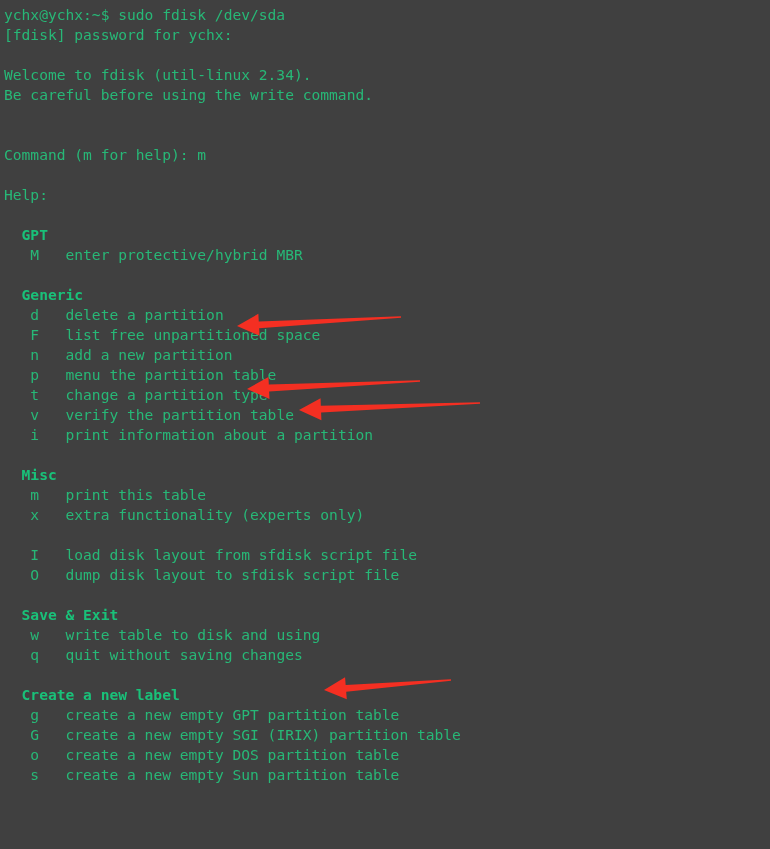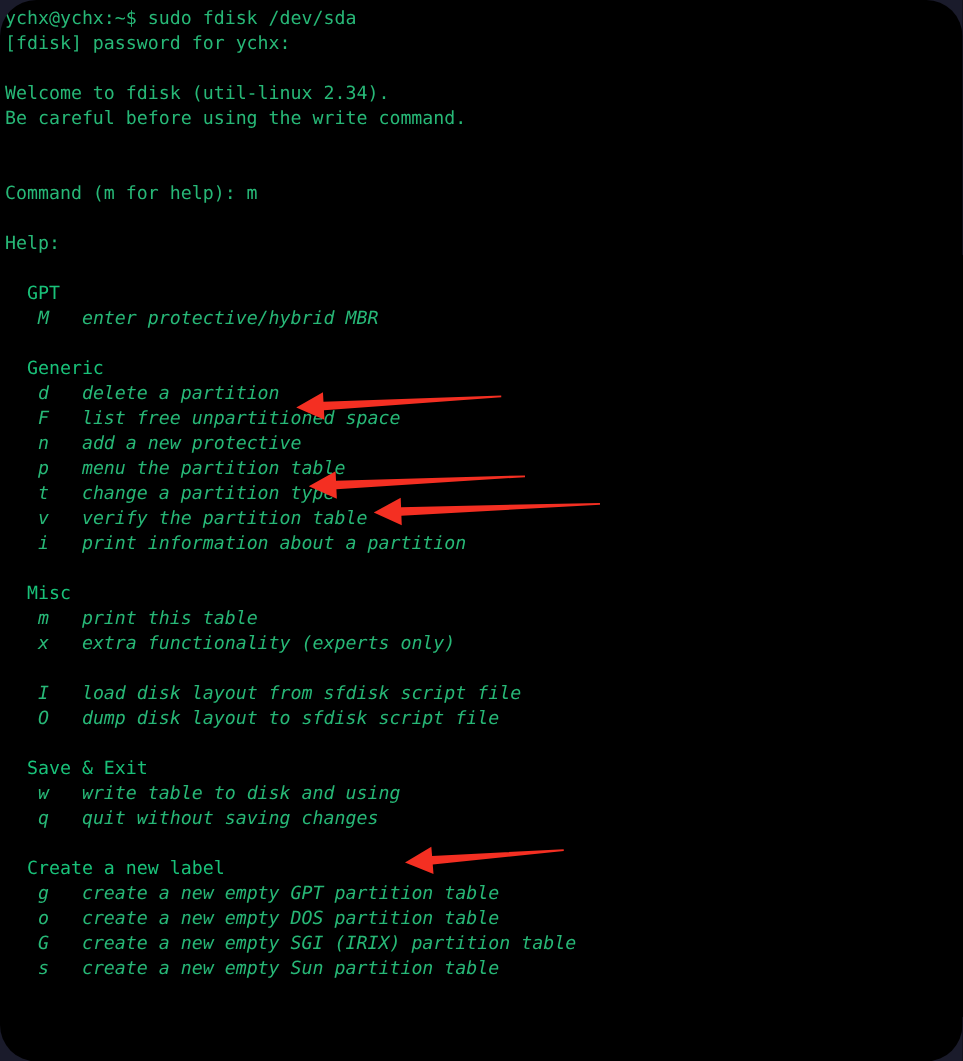--- a/index.html
+++ b/index.html
@@ -5,48 +5,47 @@
 <style>
   html, body {
     margin: 0;
     padding: 0;
     background: #1a1b2b;
   }
   #terminal {
     position: relative;
     width: 770px;
     height: 849px;
-    background: #000000;
+    background: #404040;
     overflow: hidden;
     font-family: "DejaVu Sans Mono", "Liberation Mono", monospace;
     font-size: 14.6px;
     line-height: 20px;
     color: #27b877;
-    border-radius: 29px;
     -webkit-font-smoothing: antialiased;
   }
   #screen {
     position: absolute;
     left: 0;
     top: 0;
     width: 770px;
     padding: 5px 0 0 4px;
     box-sizing: border-box;
   }
   .line {
     height: 20px;
     white-space: pre;
     color: #27b877;
   }
   .line.blank { color: transparent; }
   .hdr {
-    font-weight: normal;
+    font-weight: bold;
     color: #19c179;
   }
-  .cmdrow { white-space: pre; font-style: italic; }
+  .cmdrow { white-space: pre; }
   .cmdrow .key { color: #27b877; }
   .cmdrow .desc { color: #27b877; }
 
   
   #arrows {
     position: absolute;
     left: 0;
     top: 0;
     width: 770px;
     height: 849px;
@@ -72,41 +71,41 @@
     <div class="line">Help:</div>
 
     <div id="sections">
         <div class="line blank">&nbsp;</div>
         <div class="line">  <span class="hdr">GPT</span></div>
         <div class="line cmdrow">   <span class="key">M</span>   <span class="desc">enter protective/hybrid MBR</span></div>
         <div class="line blank">&nbsp;</div>
         <div class="line">  <span class="hdr">Generic</span></div>
         <div class="line cmdrow">   <span class="key">d</span>   <span class="desc">delete a partition</span></div>
         <div class="line cmdrow">   <span class="key">F</span>   <span class="desc">list free unpartitioned space</span></div>
-        <div class="line cmdrow">   <span class="key">n</span>   <span class="desc">add a new protective</span></div>
+        <div class="line cmdrow">   <span class="key">n</span>   <span class="desc">add a new partition</span></div>
         <div class="line cmdrow">   <span class="key">p</span>   <span class="desc">menu the partition table</span></div>
         <div class="line cmdrow">   <span class="key">t</span>   <span class="desc">change a partition type</span></div>
         <div class="line cmdrow">   <span class="key">v</span>   <span class="desc">verify the partition table</span></div>
         <div class="line cmdrow">   <span class="key">i</span>   <span class="desc">print information about a partition</span></div>
         <div class="line blank">&nbsp;</div>
         <div class="line">  <span class="hdr">Misc</span></div>
         <div class="line cmdrow">   <span class="key">m</span>   <span class="desc">print this table</span></div>
         <div class="line cmdrow">   <span class="key">x</span>   <span class="desc">extra functionality (experts only)</span></div>
         <div class="line blank">&nbsp;</div>
         <div class="line cmdrow">   <span class="key">I</span>   <span class="desc">load disk layout from sfdisk script file</span></div>
         <div class="line cmdrow">   <span class="key">O</span>   <span class="desc">dump disk layout to sfdisk script file</span></div>
         <div class="line blank">&nbsp;</div>
         <div class="line">  <span class="hdr">Save &amp; Exit</span></div>
         <div class="line cmdrow">   <span class="key">w</span>   <span class="desc">write table to disk and using</span></div>
         <div class="line cmdrow">   <span class="key">q</span>   <span class="desc">quit without saving changes</span></div>
         <div class="line blank">&nbsp;</div>
         <div class="line">  <span class="hdr">Create a new label</span></div>
         <div class="line cmdrow">   <span class="key">g</span>   <span class="desc">create a new empty GPT partition table</span></div>
+        <div class="line cmdrow">   <span class="key">G</span>   <span class="desc">create a new empty SGI (IRIX) partition table</span></div>
         <div class="line cmdrow">   <span class="key">o</span>   <span class="desc">create a new empty DOS partition table</span></div>
-        <div class="line cmdrow">   <span class="key">G</span>   <span class="desc">create a new empty SGI (IRIX) partition table</span></div>
         <div class="line cmdrow">   <span class="key">s</span>   <span class="desc">create a new empty Sun partition table</span></div>
       </div>
 
   </div>
 
   <svg id="arrows" viewBox="0 0 770 849" width="770" height="849" xmlns="http://www.w3.org/2000/svg">
       <polygon points="237.00,326.00 259.57,335.78 259.15,328.19 401.04,317.70 400.96,316.30 258.78,321.40 258.36,313.81" fill="#f42f22"></polygon>
       <polygon points="247.00,389.00 269.48,398.97 269.13,391.38 420.03,381.70 419.97,380.30 268.82,384.59 268.47,377.00" fill="#f42f22"></polygon>
       <polygon points="299.00,410.00 321.41,420.14 321.11,412.55 480.03,403.70 479.97,402.30 320.85,405.75 320.56,398.16" fill="#f42f22"></polygon>
       <polygon points="324.00,690.00 346.80,699.24 346.20,691.66 451.05,680.70 450.95,679.30 345.67,684.88 345.07,677.31" fill="#f42f22"></polygon>

